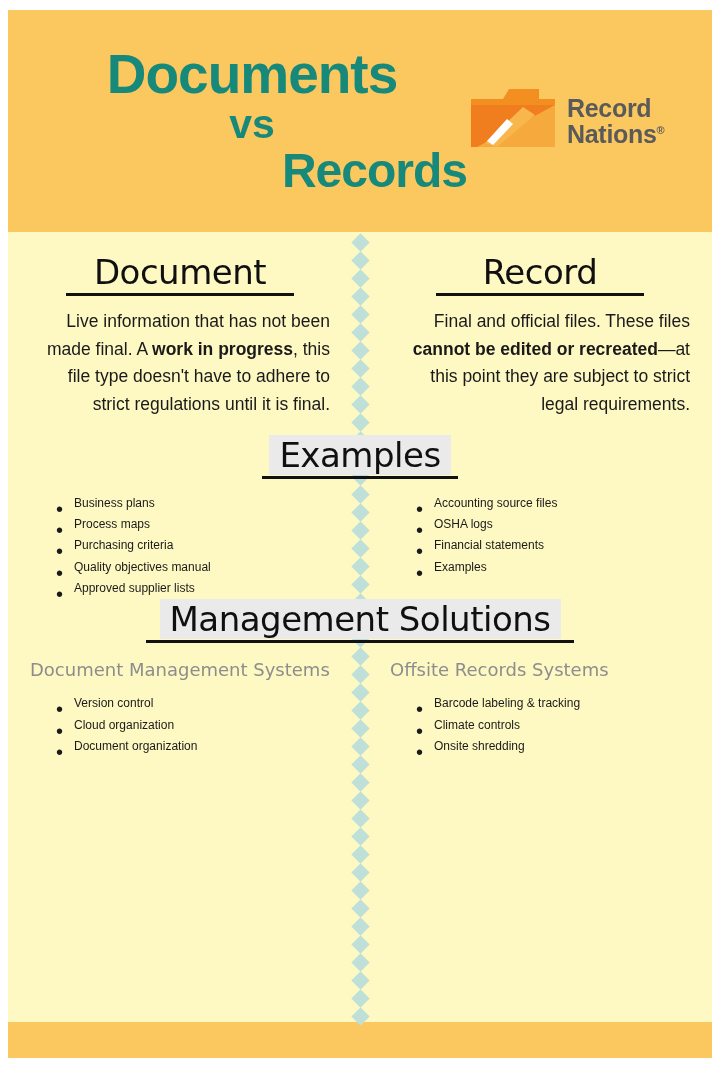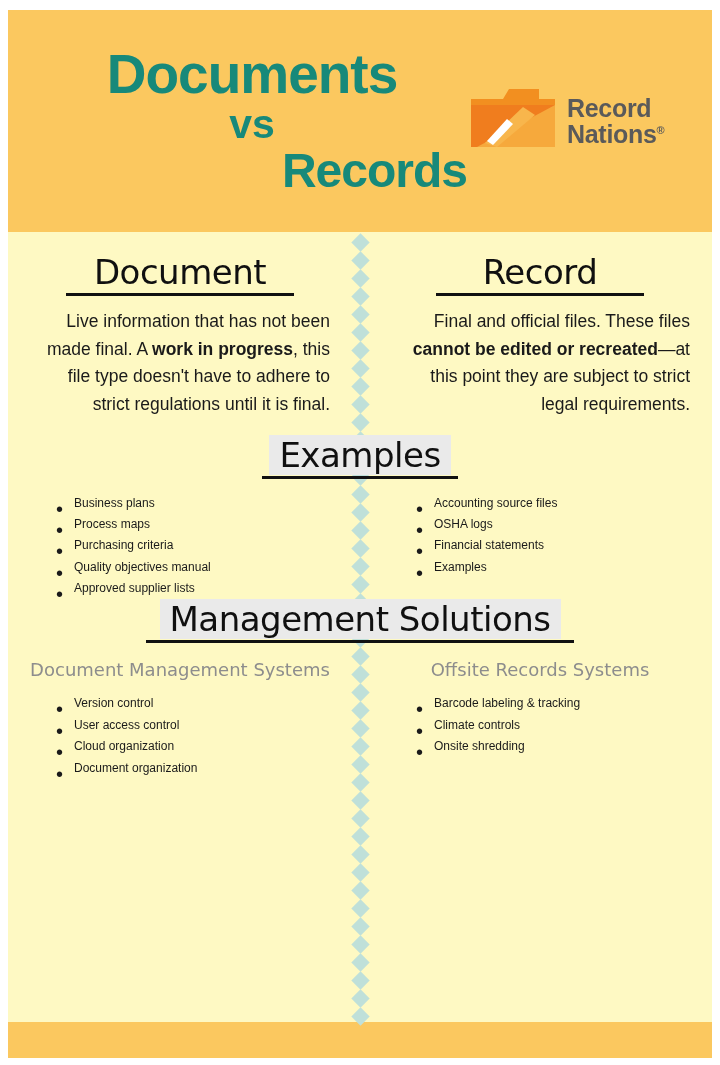--- a/index.html
+++ b/index.html
@@ -187,21 +187,21 @@
   ul.bullets li:before {
     content: "•";
     position: absolute;
     left: 0;
     top: -1px;
     font-size: 20px;
     color: #1a1a1a;
   }
 
   .sub-head {
-    text-align: center;
+    text-align: left;
     font-size: 18px;
     color: #8d8d8d;
     line-height: 1.45;
     font-family: "DejaVu Sans", sans-serif;
     margin: 14px 0 10px 0;
   }
 
   
   .footer {
     height: 36px;
@@ -328,21 +328,20 @@
       <div class="section-head" style="margin-top:0;">
         <span class="txt">Management Solutions</span>
         <div class="rule rule-mgmt"></div>
       </div>
 
       <div class="cols">
         <div class="col col-left">
           <div class="sub-head">Document Management Systems</div>
           <ul class="bullets" id="left-mgmt">
               <li>Version control</li>
-              <li>User access control</li>
               <li>Cloud organization</li>
               <li>Document organization</li>
             </ul>
         </div>
         <div class="col col-right">
           <div class="sub-head">Offsite Records Systems</div>
           <ul class="bullets" id="right-mgmt">
               <li>Barcode labeling &amp; tracking</li>
               <li>Climate controls</li>
               <li>Onsite shredding</li>

